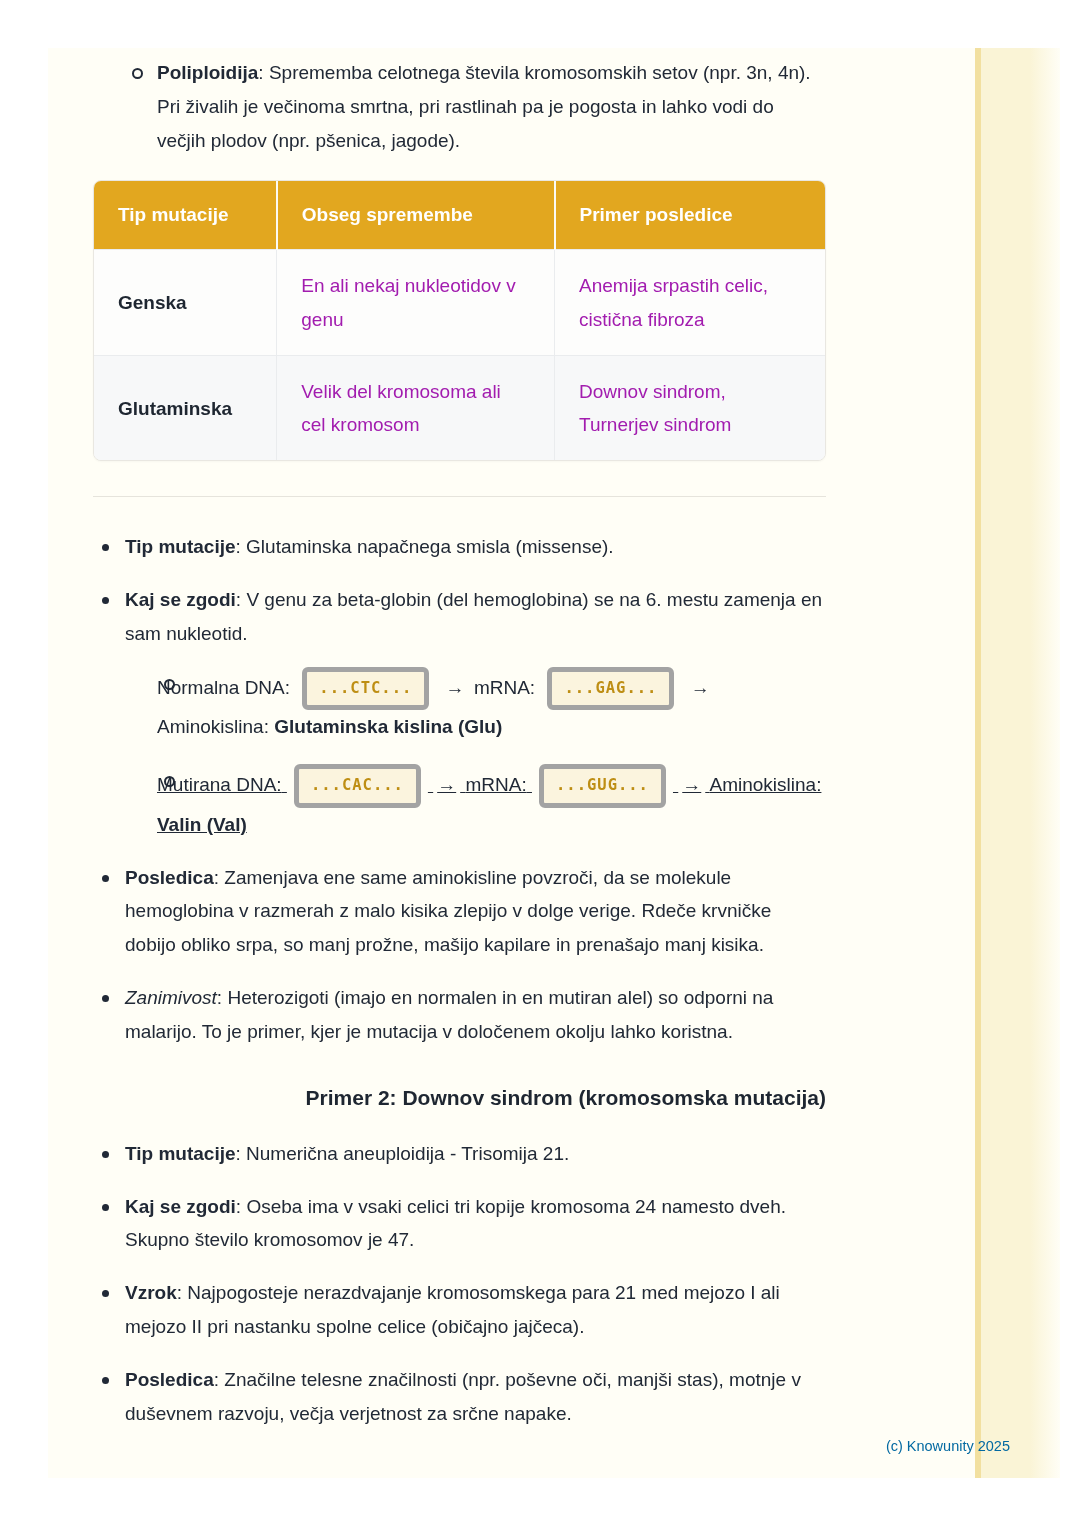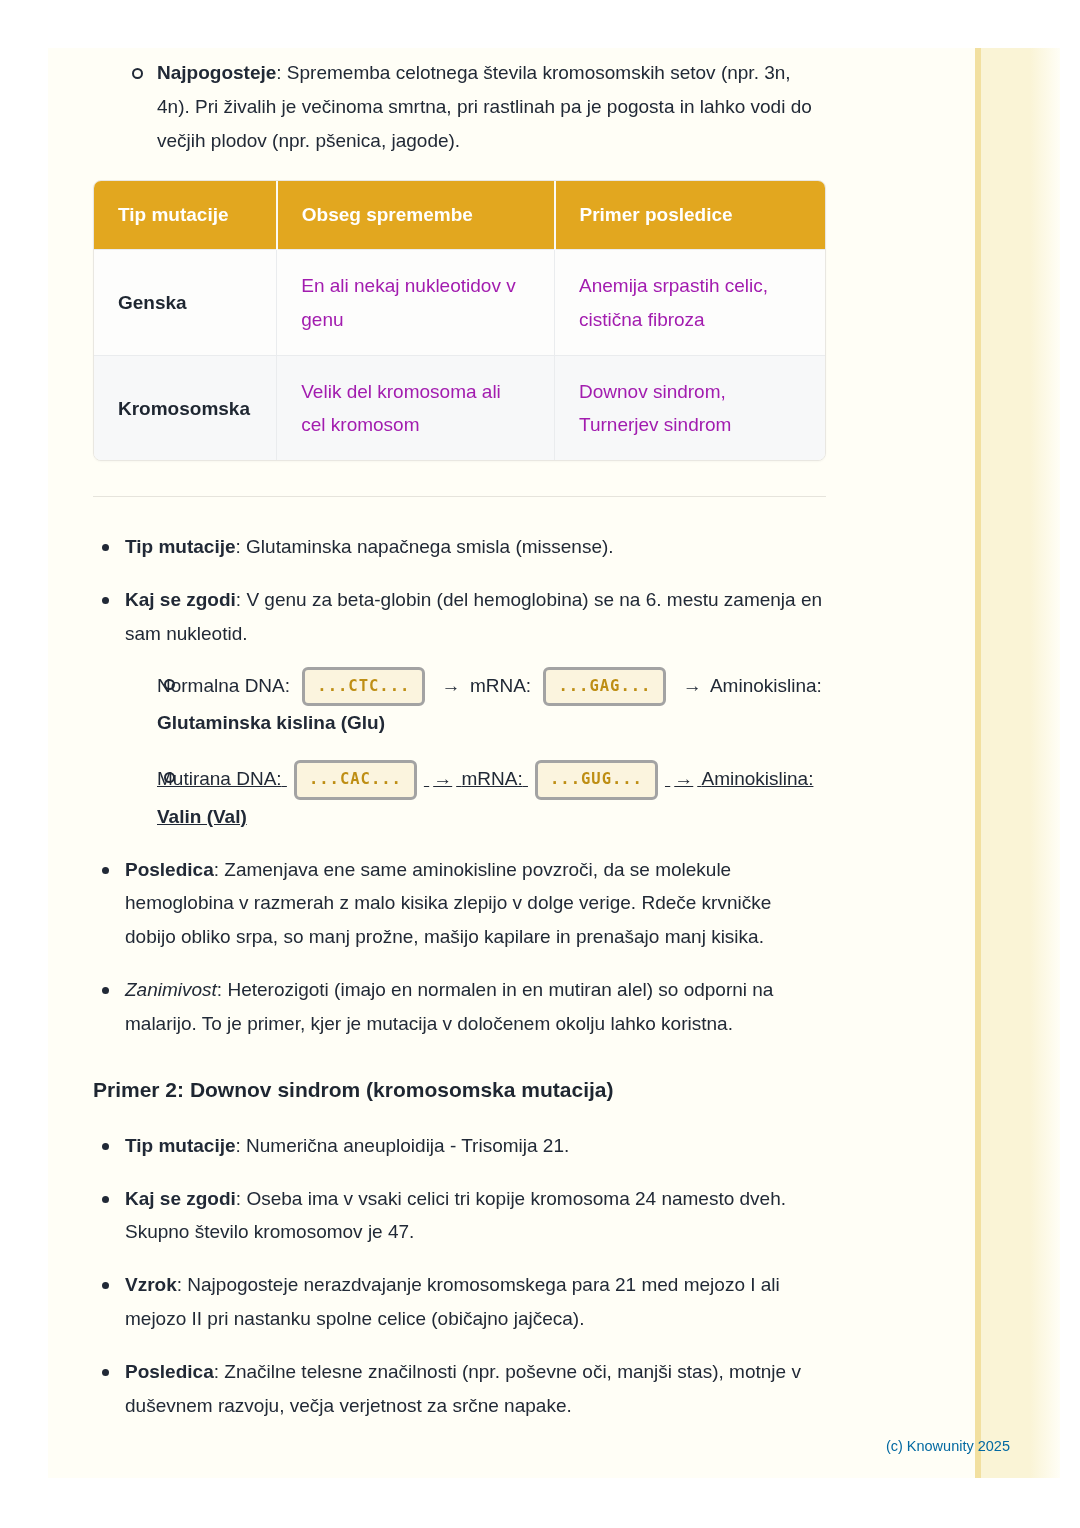--- a/index.html
+++ b/index.html
@@ -75,28 +75,28 @@
     vertical-align: middle;
   }
   tbody td:last-child { border-right: none; }
   tbody tr.alt td { background: #F7F8F9; }
   td.rowhead { font-weight: 700; color: #1E2631; margin-top: 43px; }
 
   .divider { border: none; border-top: 1px solid #E6E4DC; margin: 35px 0 33px 0; }
 
   .h2 { font-size: 29px; font-weight: 800; color: #F4C41B; letter-spacing: 0.2px; margin-bottom: 29px; }
   .h3 { font-size: 21px; font-weight: 700; color: #1E2631; margin-bottom: 27px; }
-  .h3-gap { margin-top: 37px; }
+  .h3-gap { margin-top: 37px; text-align: right; }
 
   .chip {
     display: inline-block;
     font-family: "DejaVu Sans Mono", monospace;
     font-size: 15.5px; font-weight: 700; letter-spacing: 1px;
     color: #BE8E14; background: #FBF4DE;
-    border: 3px solid #a3a3a3; border-radius: 6px;
+    border: 5px solid #a3a3a3; border-radius: 6px;
     padding: 3px 12px; margin: 0 7px;
     vertical-align: 1px;
   }
   .arrow { margin: 0 4px; color: #212936; }
   .sub-block { margin-top: 16px; }
   .codeline { margin-bottom: 20px; }
 
   .credit {
     position: absolute;
     right: 70px; top: 1438px;
@@ -107,21 +107,21 @@
 </head>
 <body>
 
 <div class="card">
   <div class="accent-panel"></div>
   <div class="accent-bar"></div>
 
   <div class="content">
 
     <div class="li-sub body-text">
-      <span class="term">Najpogosteje</span><span>: Sprememba celotnega števila kromosomskih setov (npr. 3n, 4n). Pri živalih je večinoma smrtna, pri rastlinah pa je pogosta in lahko vodi do večjih plodov (npr. pšenica, jagode).</span>
+      <span class="term">Poliploidija</span><span>: Sprememba celotnega števila kromosomskih setov (npr. 3n, 4n). Pri živalih je večinoma smrtna, pri rastlinah pa je pogosta in lahko vodi do večjih plodov (npr. pšenica, jagode).</span>
     </div>
 
     <div class="table-wrap">
       <table>
         <colgroup>
             <col class="c1">
             <col class="c2">
             <col class="c3">
           </colgroup>
         <thead>
@@ -131,21 +131,21 @@
             <th>Primer posledice</th>
           </tr>
         </thead>
         <tbody>
           <tr>
             <td class="rowhead">Genska</td>
             <td>En ali nekaj nukleotidov v genu</td>
             <td>Anemija srpastih celic, cistična fibroza</td>
           </tr>
           <tr class="alt">
-            <td class="rowhead">Kromosomska</td>
+            <td class="rowhead">Glutaminska</td>
             <td>Velik del kromosoma ali cel kromosom</td>
             <td>Downov sindrom, Turnerjev sindrom</td>
           </tr>
         </tbody>
       </table>
     </div>
 
     <hr class="divider">
 
 

